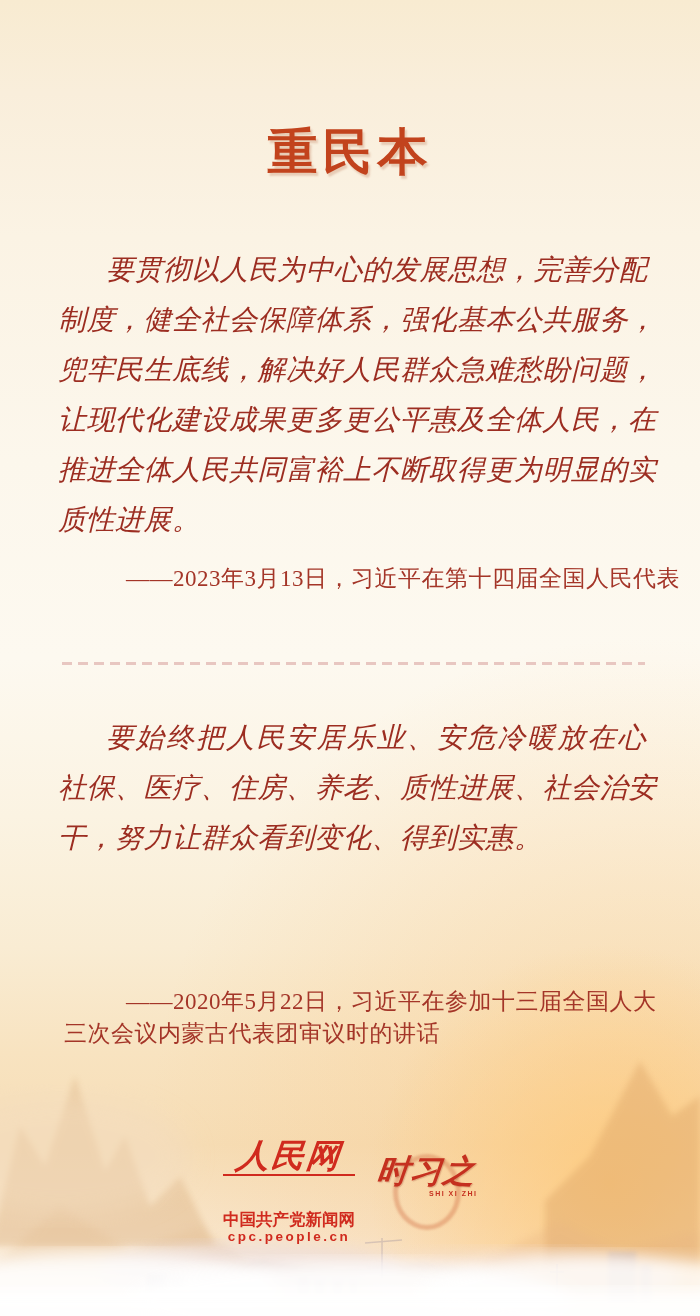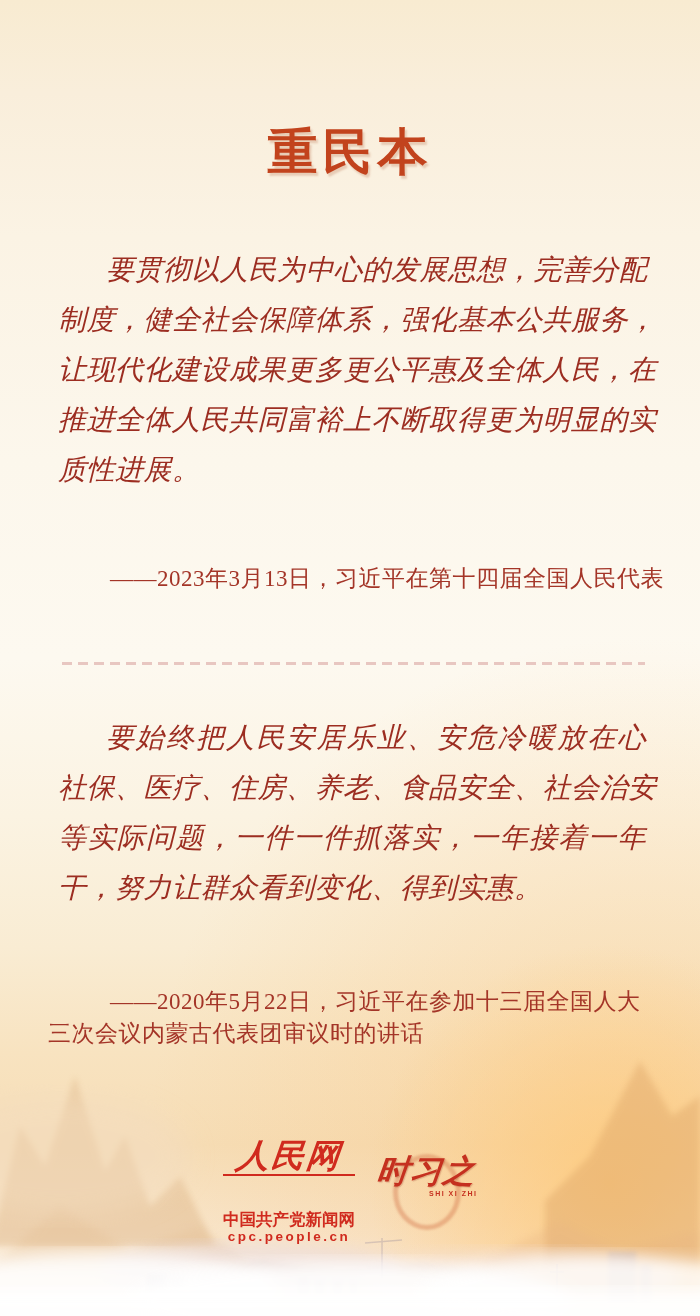--- a/index.html
+++ b/index.html
@@ -35,21 +35,21 @@
     font-size:28px;line-height:50px;
     text-align:justify;text-align-last:justify;
     letter-spacing:0.5px;
     white-space:nowrap;
     font-style:italic;
   }
   .qline.indent{padding-left:48px;}
   .qline.last{text-align-last:left;}
 
   
-  .attr{position:absolute;left:48px;width:600px;color:#a43528;}
+  .attr{position:absolute;left:64px;width:600px;color:#a43528;}
   .a1{top:563px;}
   .a2{top:986px;}
   .attr-line{font-size:23px;line-height:32px;letter-spacing:0.5px;white-space:nowrap;}
   .attr-line.first{padding-left:62px;}
 
   
   .divider{
     position:absolute;top:662px;left:62px;width:583px;height:3px;
     background:repeating-linear-gradient(90deg,#e8c7c1 0 10px,transparent 10px 16px);
   }
@@ -146,35 +146,35 @@
       <ellipse cx="600" cy="257" rx="180" ry="38" fill="#ffffff" opacity="0.8" filter="url(#b8)"></ellipse>
       <rect x="-20" y="254" width="740" height="45" fill="#ffffff" opacity="0.9" filter="url(#b8)"></rect>
     </g>
   </svg>
 
   <h1 class="title">重民本</h1>
 
   <div class="quote q1">
     <div class="qline indent">要贯彻以人民为中心的发展思想，完善分配</div>
     <div class="qline">制度，健全社会保障体系，强化基本公共服务，</div>
+    <div class="qline">兜牢民生底线，解决好人民群众急难愁盼问题，</div>
     <div class="qline">让现代化建设成果更多更公平惠及全体人民，在</div>
     <div class="qline">推进全体人民共同富裕上不断取得更为明显的实</div>
     <div class="qline last">质性进展。</div>
   </div>
 
   <div class="attr a1">
     <div class="attr-line first">——2023年3月13日，习近平在第十四届全国人民代表</div>
   </div>
 
   <div class="divider"></div>
 
   <div class="quote q2">
     <div class="qline indent">要始终把人民安居乐业、安危冷暖放在心</div>
-    <div class="qline">社保、医疗、住房、养老、食品安全、社会治安</div>
-    <div class="qline">等实际问题，一件一件抓落实，一年接着一年</div>
+    <div class="qline">社保、医疗、住房、养老、质性进展、社会治安</div>
     <div class="qline last">干，努力让群众看到变化、得到实惠。</div>
   </div>
 
   <div class="attr a2">
     <div class="attr-line first">——2020年5月22日，习近平在参加十三届全国人大</div>
     <div class="attr-line">三次会议内蒙古代表团审议时的讲话</div>
   </div>
 
   <div class="footer">
     <div class="pd-logo">

